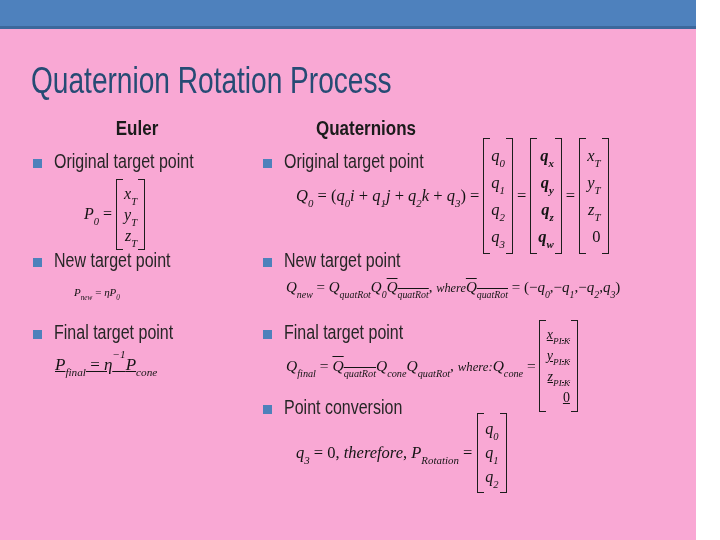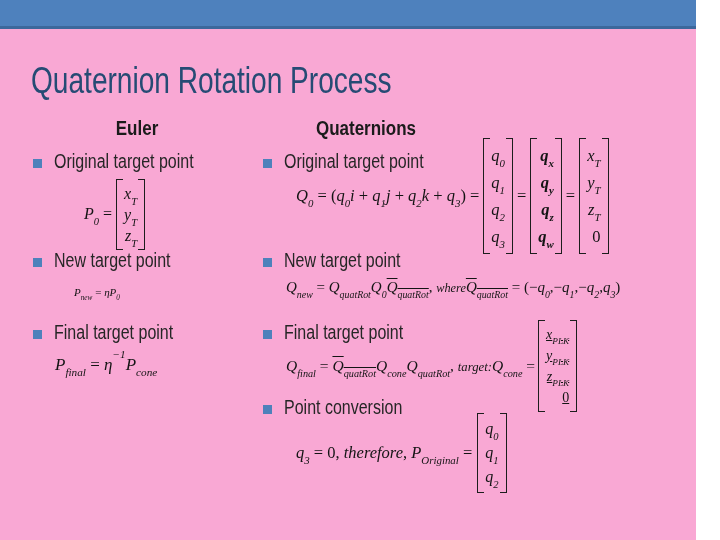--- a/index.html
+++ b/index.html
@@ -52,21 +52,21 @@
       <span class="row"><span>z</span><sub>T</sub></span>
     </span>
   </div>
 
   <span class="bullet" style="left:33px;top:258px;"></span>
   <div class="label" style="left:54px;top:249px;">New target point</div>
   <div class="mline math" style="left:74px;top:286px;font-size:11px;"><span>P</span><sub>new</sub><span class="tk-rm"> = </span><span>η</span><span>P</span><sub>0</sub></div>
 
   <span class="bullet" style="left:33px;top:330px;"></span>
   <div class="label" style="left:54px;top:321px;">Final target point</div>
-  <div class="mline math" style="left:55px;top:355px;font-size:17px;"><span>P</span><sub>final</sub><span class="tk-rm"> = </span><span>η</span><sup>−1</sup><span>P</span><sub>cone</sub></div>
+  <div class="mline math" style="left:55px;top:355px;font-size:17px;text-decoration:underline;"><span>P</span><sub>final</sub><span class="tk-rm"> = </span><span>η</span><sup>−1</sup><span>P</span><sub>cone</sub></div>
 
   <span class="bullet" style="left:263px;top:159px;"></span>
   <div class="label" style="left:284px;top:150px;">Original target point</div>
 
   <div class="frow math" style="left:296px;top:136px;height:120px;font-size:16.5px;gap:4px;">
     <span><span>Q</span><sub>0</sub><span class="tk-rm"> = (</span><span>q</span><sub>0</sub><span>i</span><span class="tk-rm"> + </span><span>q</span><sub>1</sub><span>j</span><span class="tk-rm"> + </span><span>q</span><sub>2</sub><span>k</span><span class="tk-rm"> + </span><span>q</span><sub>3</sub><span class="tk-rm">) = </span></span>
     <span class="vec" style="line-height:27px;">
       <span class="row"><span>q</span><sub>0</sub></span>
       <span class="row"><span>q</span><sub>1</sub></span>
       <span class="row"><span>q</span><sub>2</sub></span>
@@ -89,33 +89,33 @@
   </div>
 
   <span class="bullet" style="left:263px;top:258px;"></span>
   <div class="label" style="left:284px;top:249px;">New target point</div>
   <div class="mline math" style="left:286px;top:279px;font-size:15px;"><span>Q</span><sub>new</sub><span class="tk-rm"> = </span><span>Q</span><sub>quatRot</sub><span>Q</span><sub>0</sub><span class="tk-over"><span>Q</span><sub>quatRot</sub></span><span class="tk-rm">, </span><span class="tk-small">where</span><span class="tk-over"><span>Q</span><sub>quatRot</sub></span><span class="tk-rm"> = (−</span><span>q</span><sub>0</sub><span class="tk-rm">,−</span><span>q</span><sub>1</sub><span class="tk-rm">,−</span><span>q</span><sub>2</sub><span class="tk-rm">,</span><span>q</span><sub>3</sub><span class="tk-rm">)</span></div>
 
   <span class="bullet" style="left:263px;top:330px;"></span>
   <div class="label" style="left:284px;top:321px;">Final target point</div>
 
   <div class="frow math" style="left:286px;top:319px;height:94px;font-size:15.5px;gap:3px;">
-    <span><span>Q</span><sub>final</sub><span class="tk-rm"> = </span><span class="tk-over"><span>Q</span><sub>quatRot</sub></span><span>Q</span><sub>cone</sub><span>Q</span><sub>quatRot</sub><span class="tk-rm">, </span><span class="tk-small">target:</span><span>Q</span><sub>cone</sub><span class="tk-rm"> = </span></span>
+    <span><span>Q</span><sub>final</sub><span class="tk-rm"> = </span><span class="tk-over"><span>Q</span><sub>quatRot</sub></span><span>Q</span><sub>cone</sub><span>Q</span><sub>quatRot</sub><span class="tk-rm">, </span><span class="tk-small">where:</span><span>Q</span><sub>cone</sub><span class="tk-rm"> = </span></span>
     <span class="vec" style="line-height:21px;font-size:14px;text-decoration:underline;">
       <span class="row"><span>x</span><sub>PLK</sub></span>
       <span class="row"><span>y</span><sub>PLK</sub></span>
       <span class="row"><span>z</span><sub>PLK</sub></span>
       <span class="row"><span class="tk-rm">0</span></span>
     </span>
   </div>
 
   <span class="bullet" style="left:263px;top:405px;"></span>
   <div class="label" style="left:284px;top:396px;">Point conversion</div>
 
   <div class="frow math" style="left:296px;top:413px;height:80px;font-size:16.5px;gap:5px;">
-    <span><span>q</span><sub>3</sub><span class="tk-rm"> = 0, </span><span>therefore</span><span class="tk-rm">, </span><span>P</span><sub>Original</sub><span class="tk-rm"> = </span></span>
+    <span><span>q</span><sub>3</sub><span class="tk-rm"> = 0, </span><span>therefore</span><span class="tk-rm">, </span><span>P</span><sub>Rotation</sub><span class="tk-rm"> = </span></span>
     <span class="vec" style="line-height:24px;font-size:16px;">
       <span class="row"><span>q</span><sub>0</sub></span>
       <span class="row"><span>q</span><sub>1</sub></span>
       <span class="row"><span>q</span><sub>2</sub></span>
     </span>
   </div>
 </div>
 
 </body></html>

